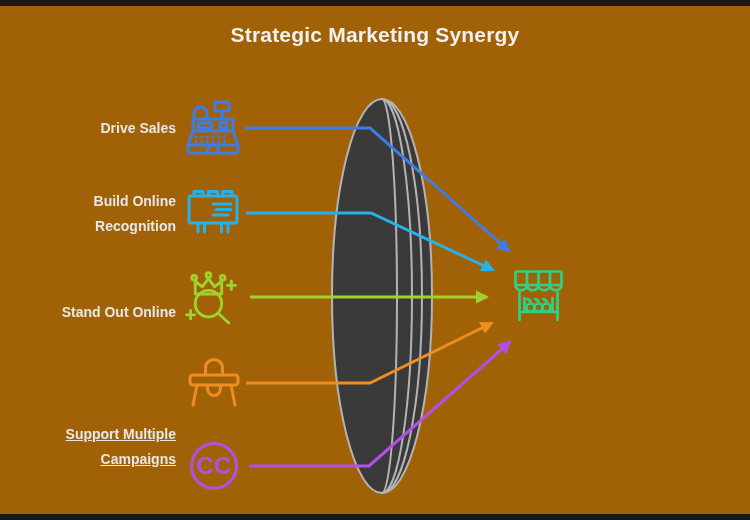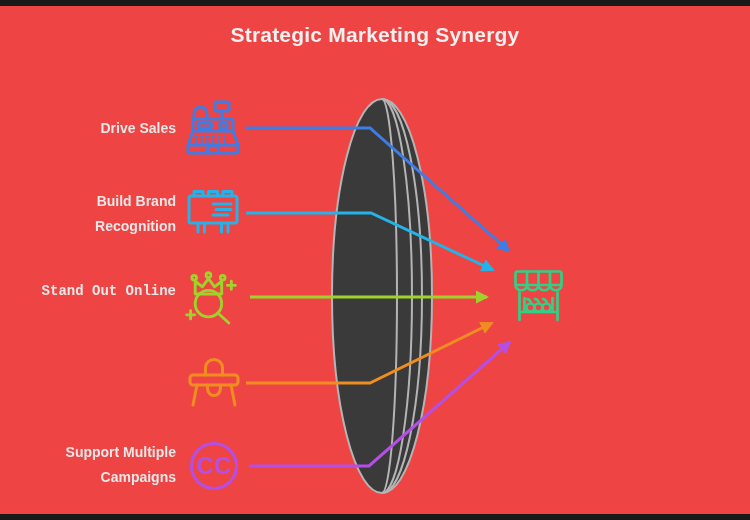--- a/index.html
+++ b/index.html
@@ -1,19 +1,19 @@
 <!DOCTYPE html>
 <html><head>
 <meta charset="utf-8">
 <style>
   html,body{margin:0;padding:0;background:#2b2b2b;}
   #stage{
     position:relative;
     width:750px;height:520px;
-    background:#ef4444;
+    background:#a16207;
     overflow:hidden;
     font-family:"Liberation Sans", sans-serif;
   }
   .edge-bar{position:absolute;left:0;width:750px;height:6px;background:#191919;}
   .edge-bar.top{top:0;}
   .edge-bar.bottom{bottom:0;}
   .title{
     position:absolute;top:23px;left:0;width:750px;
     text-align:center;
     font-size:21px;font-weight:700;color:#f0f0f0;
@@ -72,24 +72,24 @@
     </g>
 
     <polyline points="245,128 370,128 509,251" fill="none" stroke-width="3" marker-end="url(#ah0)" stroke="#3e7de6"></polyline>
     <polyline points="246,213 371,213 493,270" fill="none" stroke-width="3" marker-end="url(#ah1)" stroke="#25b2e8"></polyline>
     <polyline points="250,297 487,297" fill="none" stroke-width="3" marker-end="url(#ah2)" stroke="#9fd32c"></polyline>
     <polyline points="246,383 370,383 492,323" fill="none" stroke-width="3" marker-end="url(#ah3)" stroke="#ef8d21"></polyline>
     <polyline points="249,466 369,466 510,342" fill="none" stroke-width="3" marker-end="url(#ah4)" stroke="#b44fe6"></polyline>
   </svg>
 
   <div class="src-label" style="top:116px;">Drive Sales</div>
-  <div class="src-label" style="top:189px;">Build Brand
+  <div class="src-label" style="top:189px;">Build Online
 Recognition</div>
-  <div class="src-label" style="top:279px;font-family:Liberation Mono, monospace;">Stand Out Online</div>
-  <div class="src-label" style="top:440px;">Support Multiple
+  <div class="src-label" style="top:300px;">Stand Out Online</div>
+  <div class="src-label" style="top:422px;text-decoration:underline;">Support Multiple
 Campaigns</div>
 
   <svg class="icon" style="left:185px;top:99px;" width="56" height="58" viewBox="0 0 56 58">
     <g fill="none" stroke-width="3" stroke-linecap="round" stroke-linejoin="round" stroke="#3e7de6">
       <path d="M9 20 v-5.5 a6.5 6.5 0 0 1 13 0 V20"></path>
       <rect x="30" y="3" width="14" height="9" rx="1"></rect>
       <path d="M37 12 v8"></path>
       <rect x="8" y="20" width="40" height="12" rx="2"></rect>
       <rect x="13" y="24" width="14" height="5" rx="2.5"></rect>
       <rect x="35" y="24" width="7" height="5"></rect>

